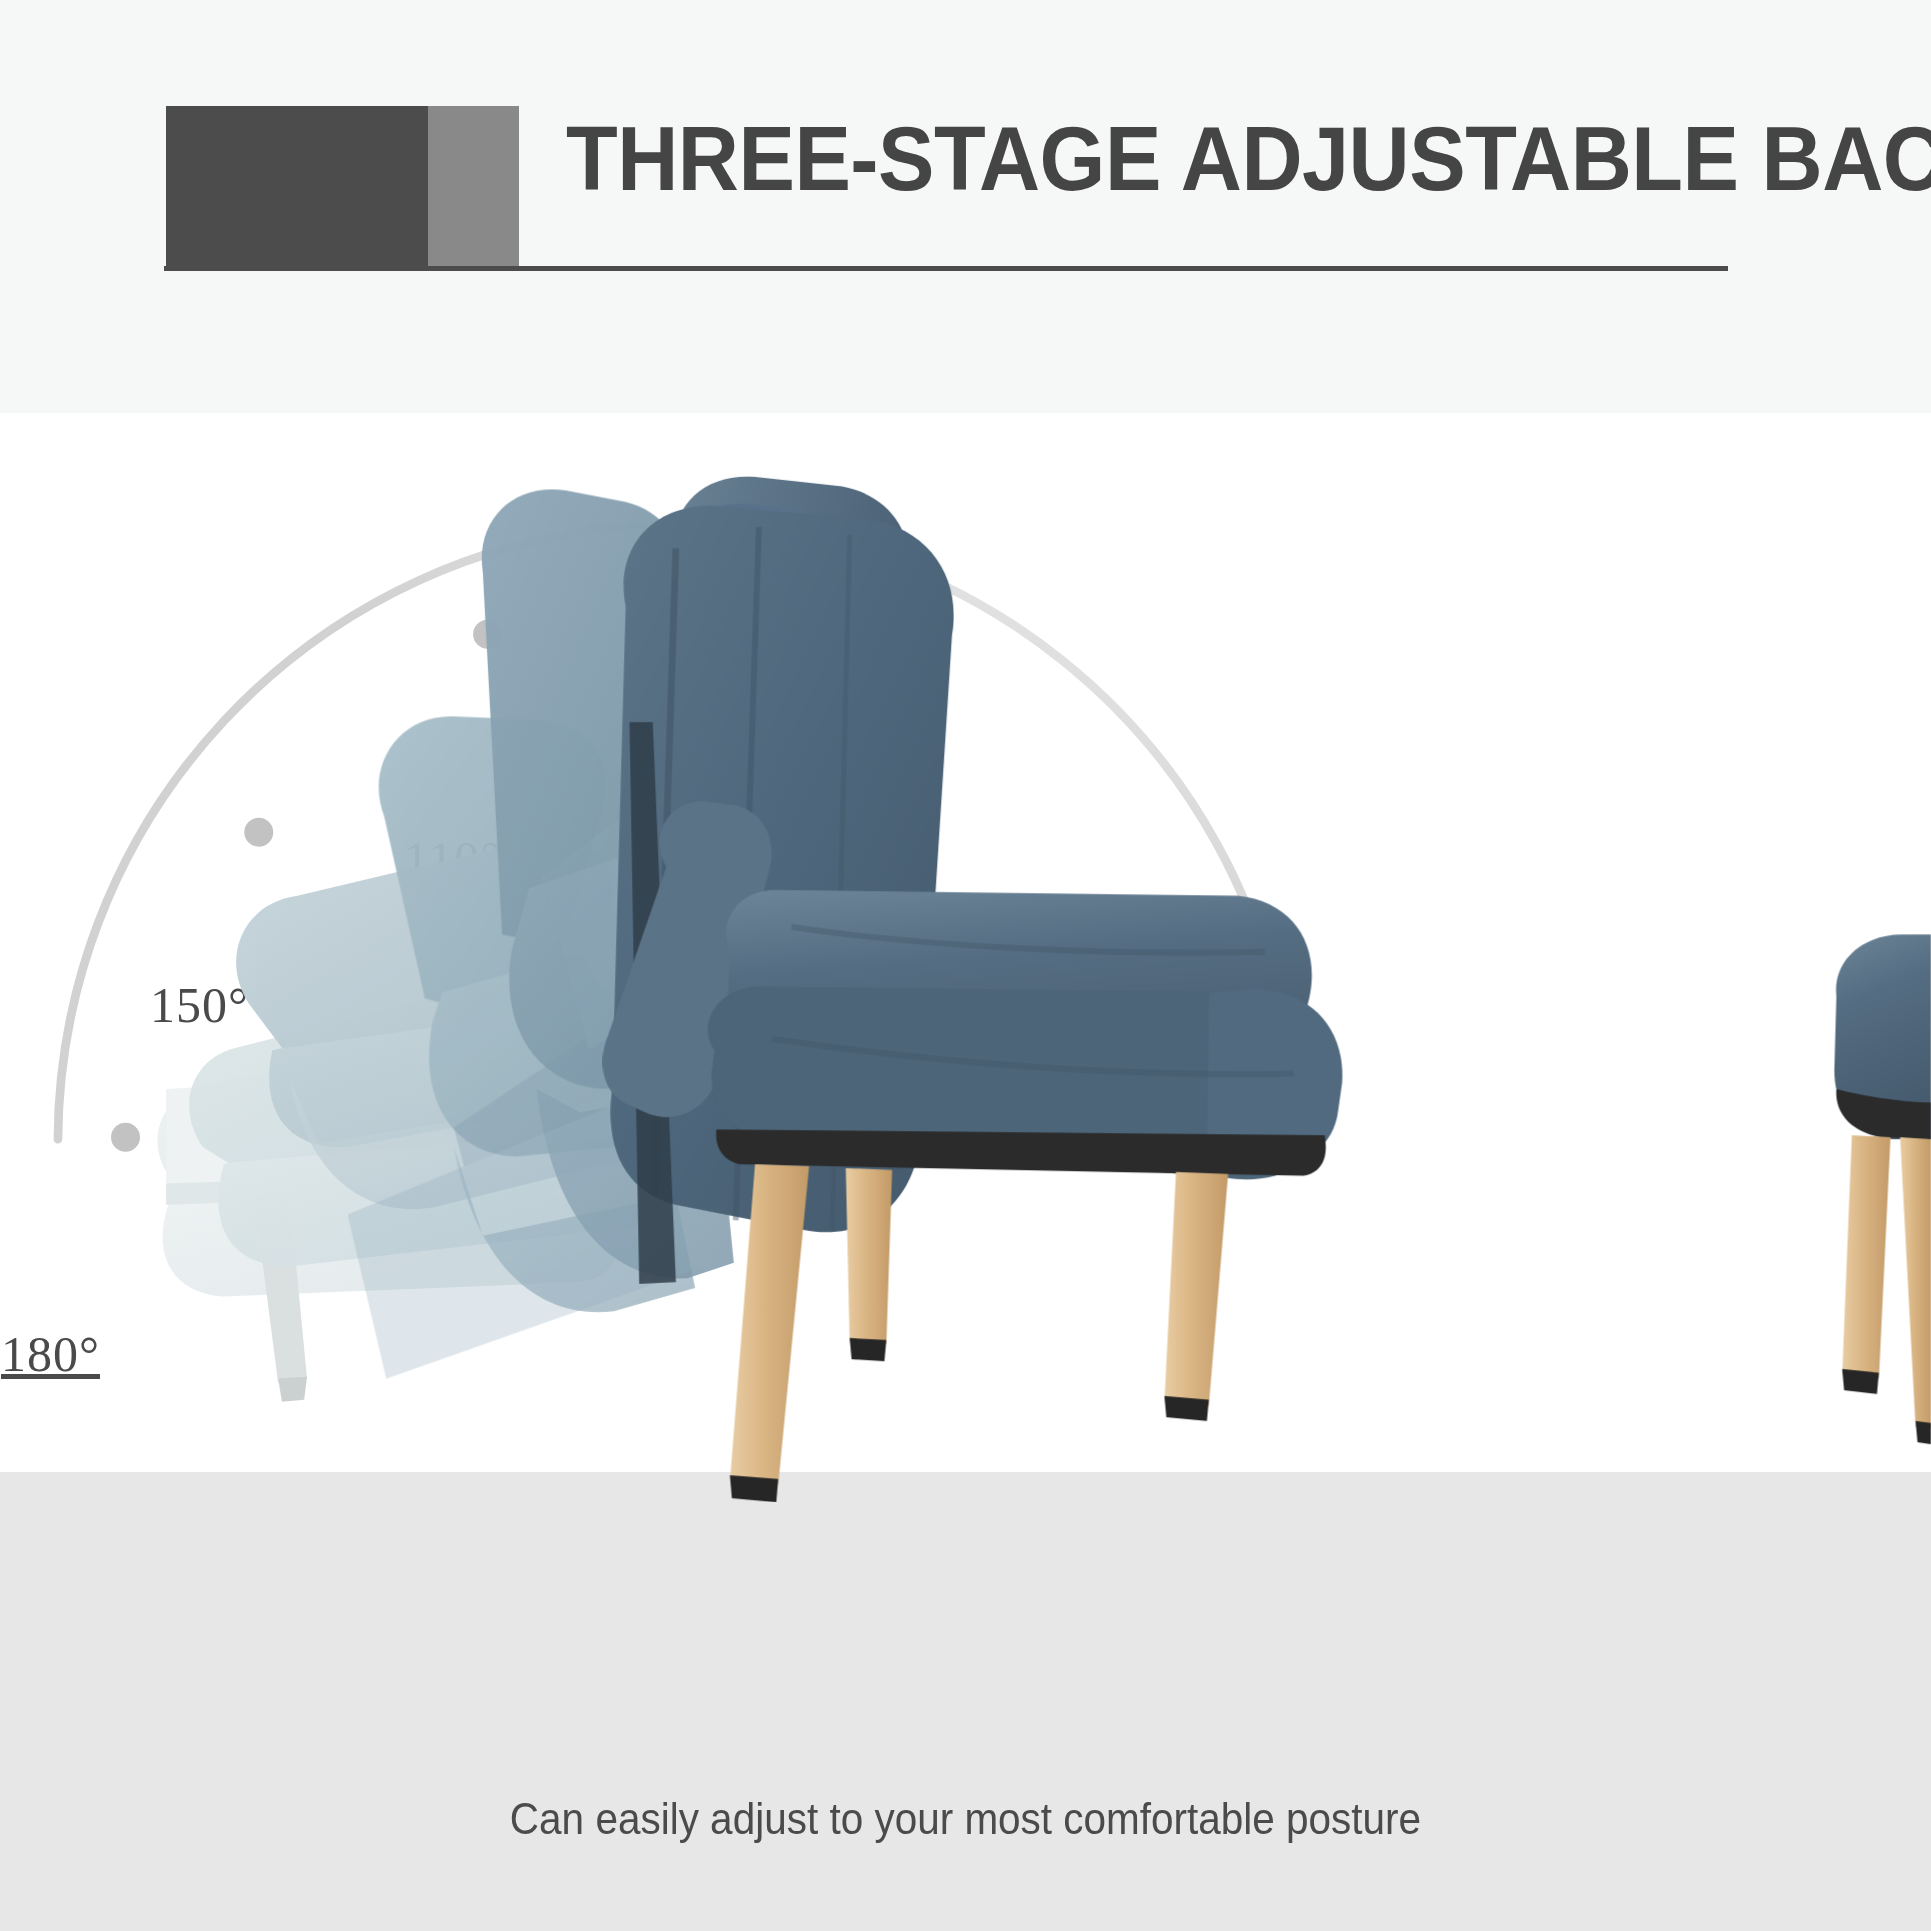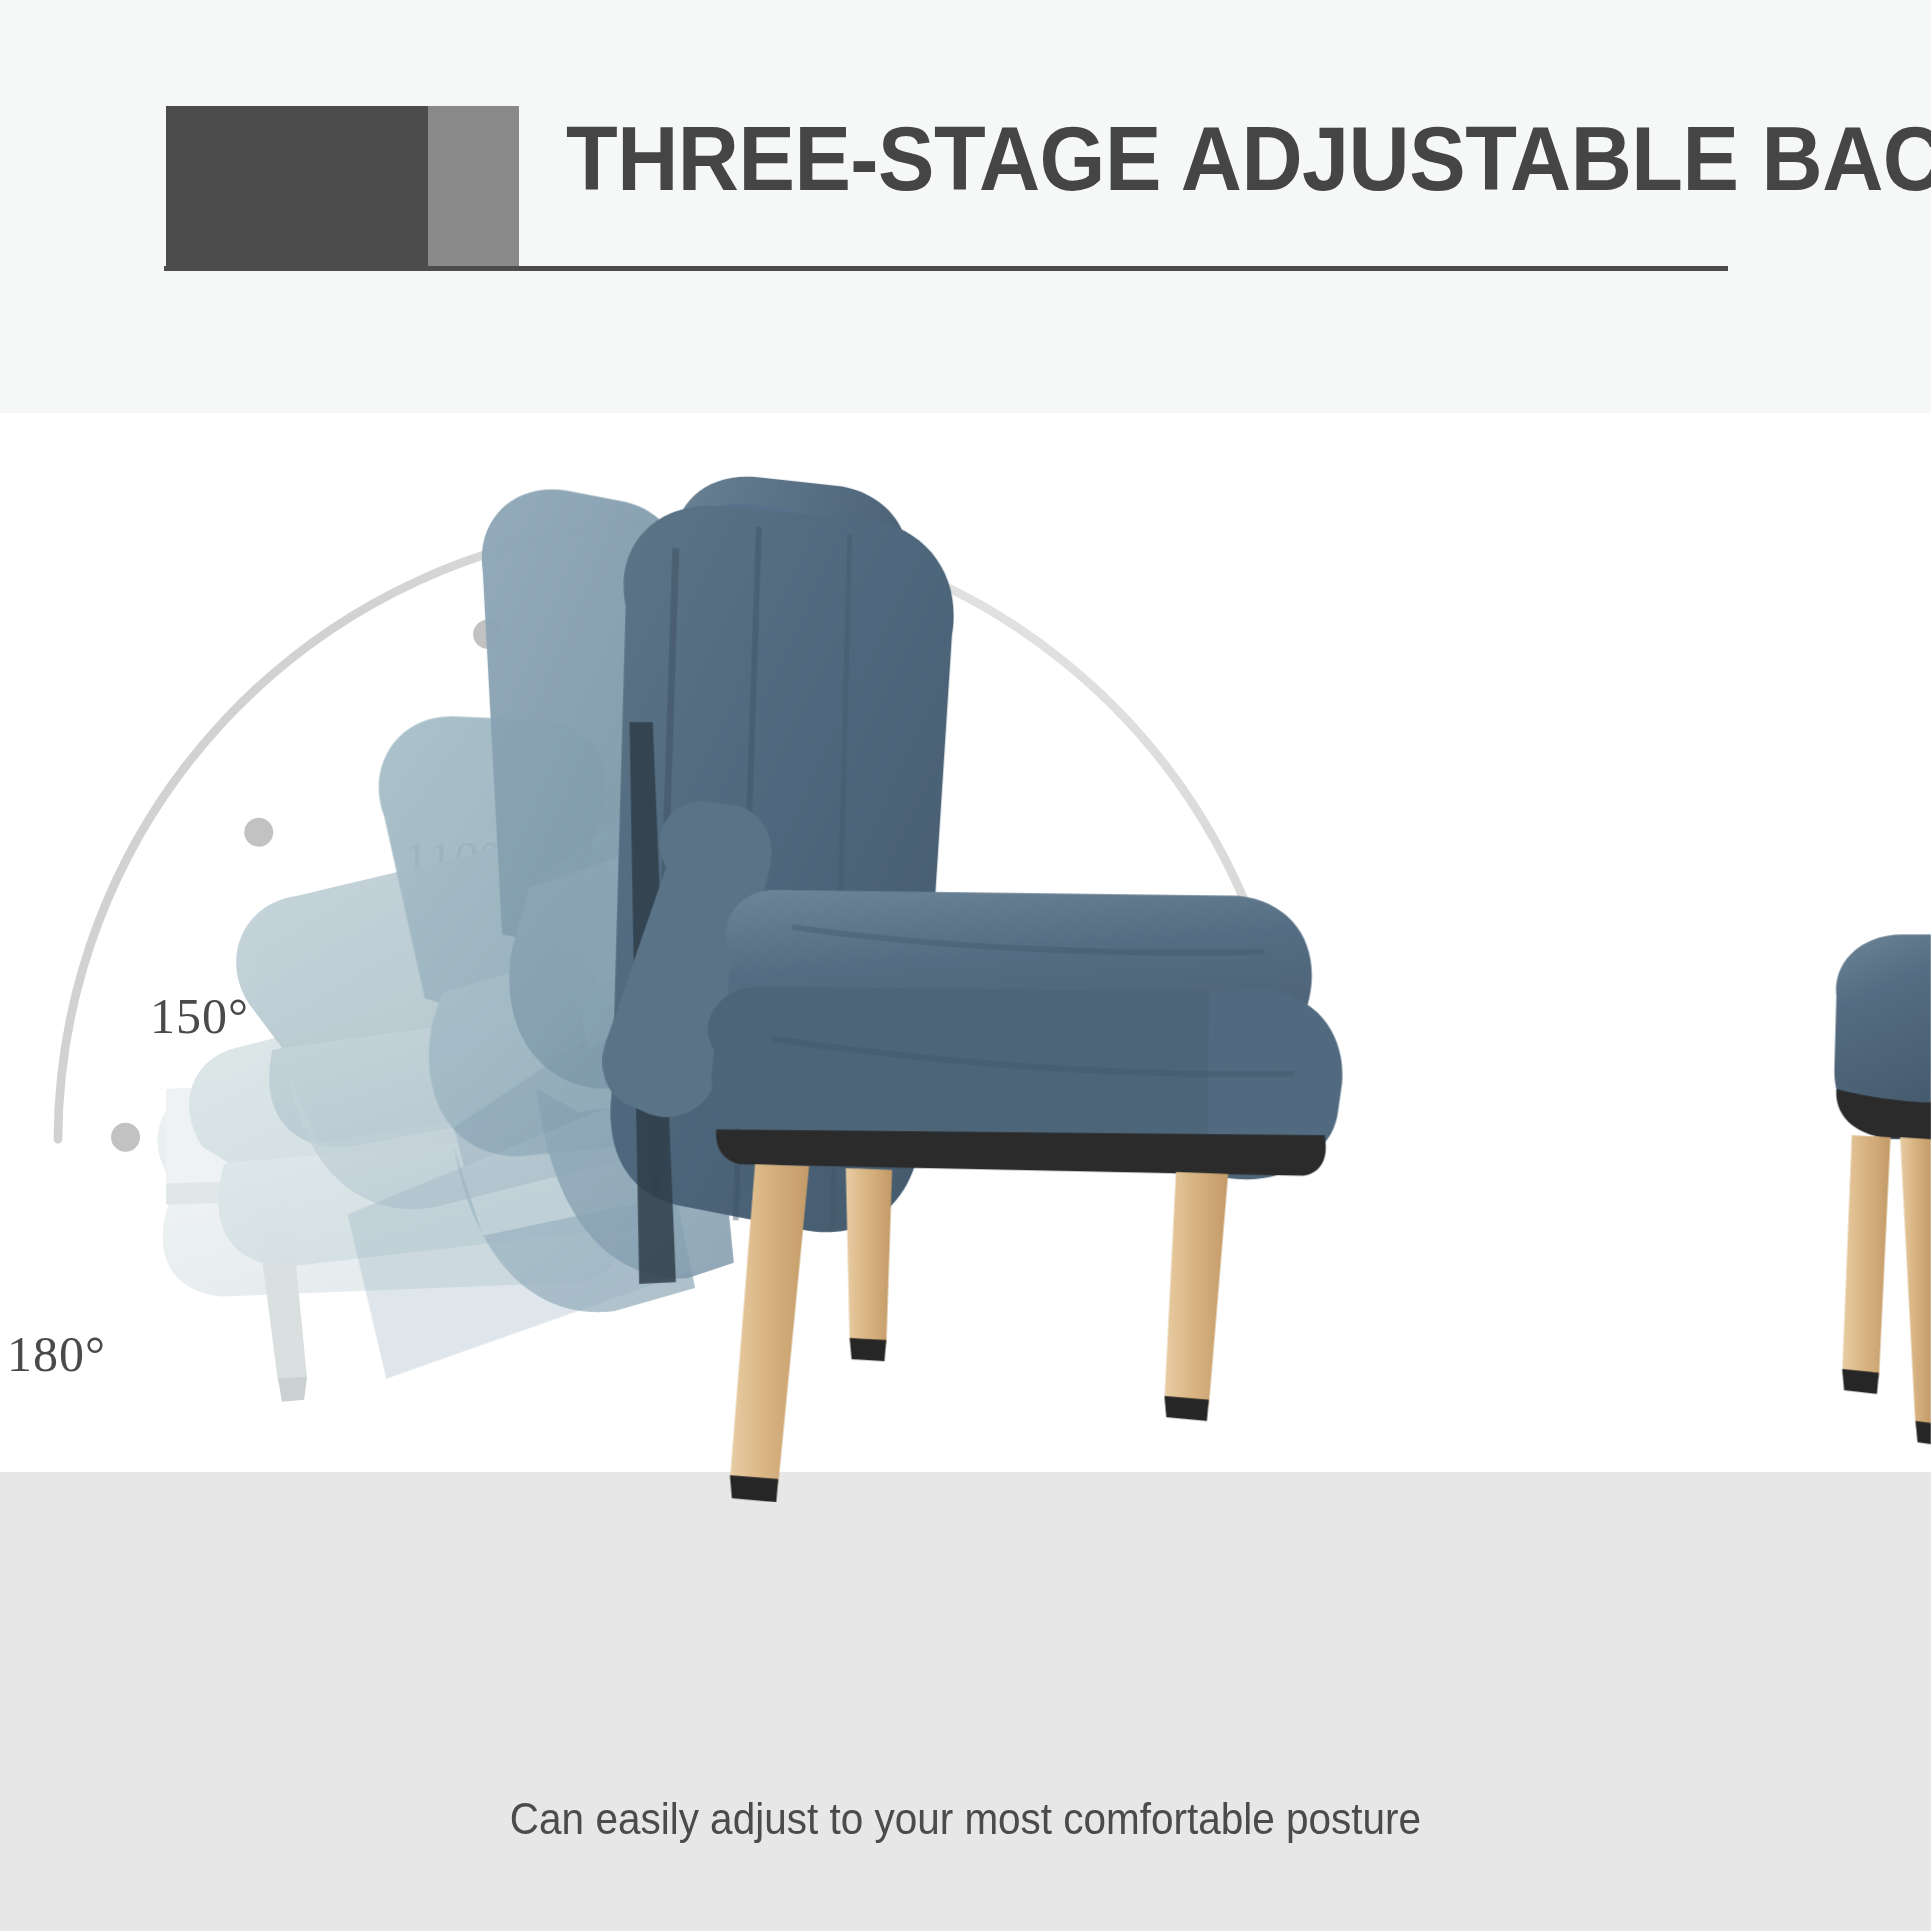--- a/index.html
+++ b/index.html
@@ -55,22 +55,22 @@
     position:absolute;
     font-size:50px;
     color:#4a4a4a;
     font-family:"Liberation Serif","DejaVu Serif",serif;
     font-weight:400;
     white-space:nowrap;
     letter-spacing:1px;
   }
   #lbl-90  { left:716px; top:370px; }
   #lbl-110 { left:404px; top:417px; }
-  #lbl-150 { left:150px; top:563px;margin-top:11px; }
-  #lbl-180 { left:7px;   top:912px; }
+  #lbl-150 { left:150px; top:563px; }
+  #lbl-180 { left:1px;   top:912px;text-decoration:underline; }
 
   
   #chair-art{ position:absolute; left:0; top:0; width:1931px; height:1518px; }
 
   
   #caption{
     position:absolute; left:0; top:1794px; width:1931px;
     text-align:center;
     font-size:44px;
     color:#4b4b4b;

